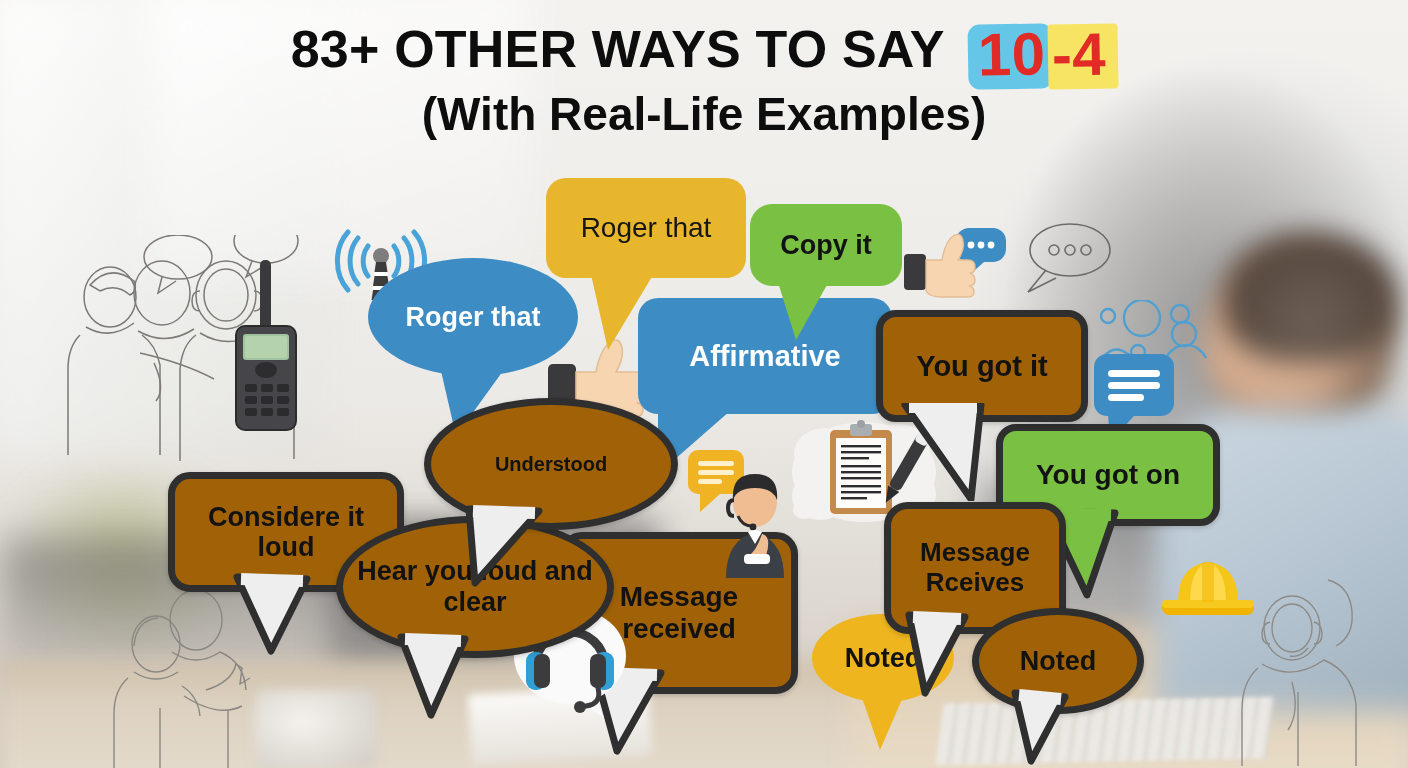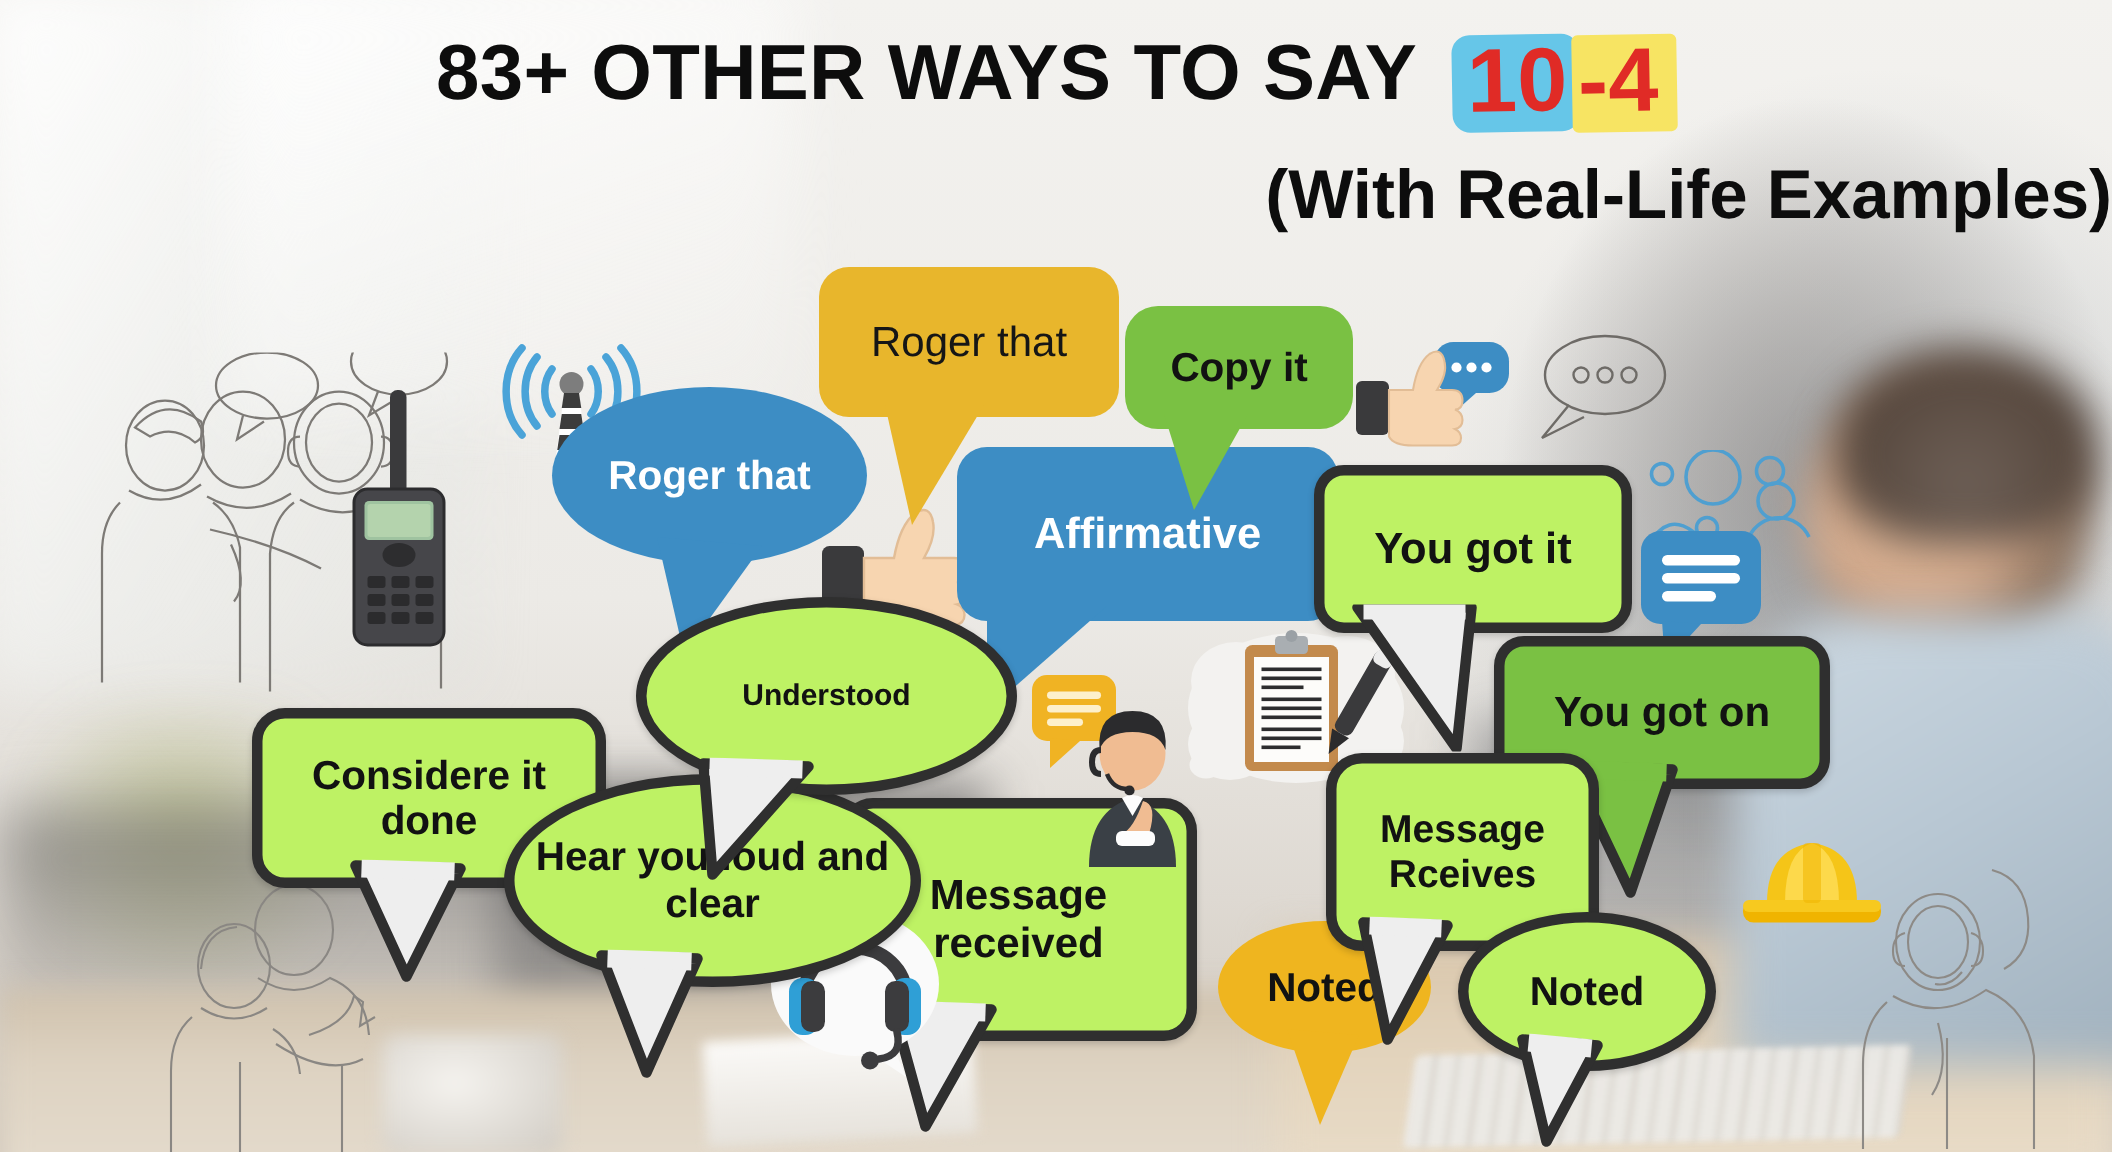--- a/index.html
+++ b/index.html
@@ -110,32 +110,32 @@
     display:inline-block;background:#66c6e8;border-radius:12px;padding:2px 8px 6px 10px;
     color:#e02b26;font-weight:700;font-size:60px;line-height:.95;
     transform:rotate(-1deg);
   }
   .badge .chip-yellow{
     display:inline-block;background:#f7e463;border-radius:4px;padding:2px 12px 6px 4px;
     color:#e02b26;font-weight:700;font-size:60px;line-height:.95;
     margin-left:-6px;transform:rotate(-1deg);
   }
   .title-2{
-    font-size:46px;font-weight:700;color:#0d0d0d;margin-top:16px;line-height:1.1;text-align:right;
+    font-size:46px;font-weight:700;color:#0d0d0d;margin-top:0;line-height:1.1;
   }
 
   
   .bub{position:absolute;display:flex;align-items:center;justify-content:center;text-align:center;}
   .bub .txt{position:relative;z-index:3;padding:0 14px;font-weight:bold;}
 
   .b-oval{border-radius:50%;}
   .b-rect{border-radius:26px;}
 
   .outline{
-    background:#bef264;border:7px solid #2f2f2f;
+    background:#a16207;border:7px solid #2f2f2f;
     box-shadow:0 2px 5px rgba(0,0,0,.18);
   }
   .tail{position:absolute;z-index:2;}
 
   
   .icon{position:absolute;}
 
   .thumb{position:absolute;}
 </style>
 </head>
@@ -445,21 +445,21 @@
       <path d="M14 6 L76 8" stroke="#eeeeee" stroke-width="12"></path>
     </svg>
     <span class="txt" style="font-size:20px;color:#121212;">Understood</span>
   </div>
 
   <div class="bub b-rect outline" style="left:168px;top:472px;width:222px;height:106px;border-radius:22px;z-index:29;line-height:1.12;">
     <svg class="tail" style="left:54px;top:94px;" width="112" height="82" viewBox="0 0 112 82">
       <path d="M8 4 L78 6 L42 78 Z" fill="#eeeeee" stroke="#2f2f2f" stroke-width="7" stroke-linejoin="round"></path>
       <path d="M12 6 L74 8" stroke="#eeeeee" stroke-width="12"></path>
     </svg>
-    <span class="txt" style="font-size:27px;color:#121212;">Considere it done</span>
+    <span class="txt" style="font-size:27px;color:#121212;">Considere it loud</span>
   </div>
 
   <div class="bub b-oval outline" style="left:336px;top:516px;width:264px;height:128px;z-index:29;line-height:1.14;">
     <svg class="tail" style="left:48px;top:110px;" width="104" height="86" viewBox="0 0 104 86">
       <path d="M10 4 L74 6 L40 82 Z" fill="#eeeeee" stroke="#2f2f2f" stroke-width="7" stroke-linejoin="round"></path>
       <path d="M14 6 L70 8" stroke="#eeeeee" stroke-width="12"></path>
     </svg>
     <span class="txt" style="font-size:27px;color:#121212;">Hear you loud and clear</span>
   </div>
 

